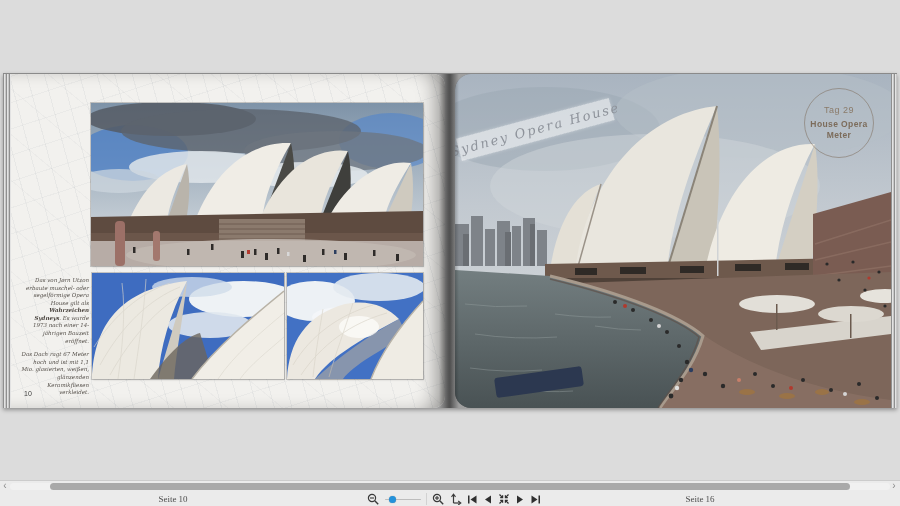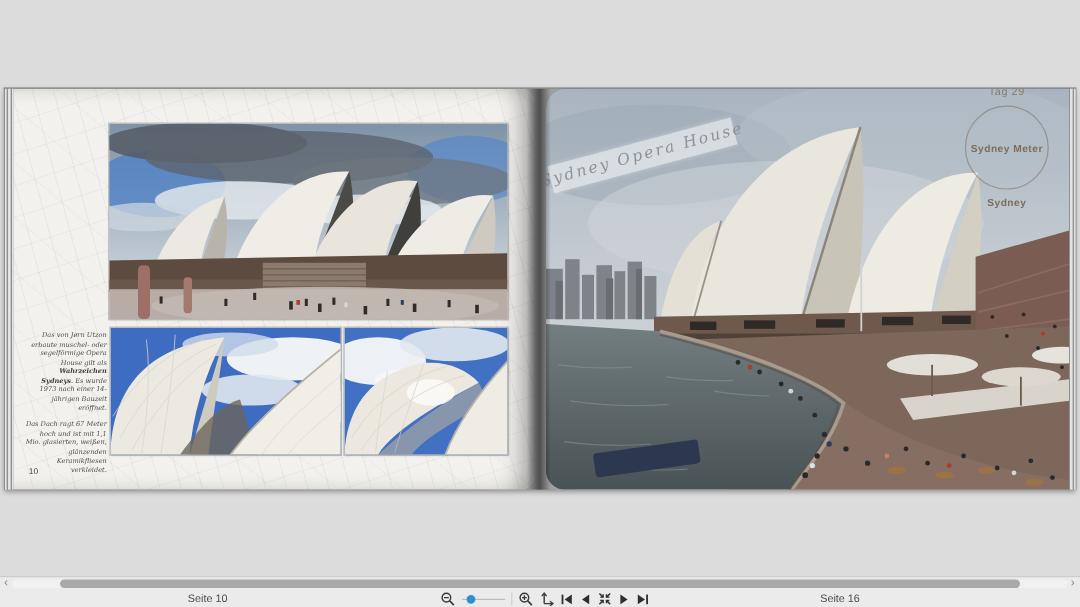--- a/index.html
+++ b/index.html
@@ -72,41 +72,40 @@
   }
   .banner span{
     font-family:"DejaVu Serif",serif;font-style:italic;
     font-size:13px;letter-spacing:2px;color:#8e939b;white-space:nowrap;
   }
   .badge{
     position:absolute;left:349px;top:14px;width:68px;height:68px;border-radius:50%;
     border:1.5px solid rgba(125,110,92,.55);
     display:flex;flex-direction:column;align-items:center;justify-content:center;
     text-align:center;
-    gap:34px;
   }
   .badge .day{font-size:9px;color:#8b7b6a;margin-bottom:4px;letter-spacing:.5px;}
   .badge .title{font-size:8.5px;font-weight:bold;color:#7c6c5b;line-height:1.25;letter-spacing:.4px;}
   
   .statusbar{
     position:absolute;left:0;top:480px;width:900px;height:26px;
     background:#ebebeb;border-top:1px solid #cccccc;
   }
   .scroll-row{position:absolute;left:0;top:1px;width:900px;height:9px;}
   .scroll-track{position:absolute;left:10px;top:1px;width:880px;height:7px;background:#f1f1f1;border-radius:4px;}
   .scroll-thumb{position:absolute;left:50px;top:1px;width:800px;height:7px;background:#a9a9a9;border-radius:4px;}
   .scroll-arrow{
     position:absolute;top:-2px;font-size:10px;color:#8a8a8a;width:10px;text-align:center;
     font-family:"Liberation Sans",sans-serif;line-height:12px;user-select:none;
   }
   .scroll-arrow.left{left:0;}
   .scroll-arrow.right{left:889px;}
   .page-label{
     position:absolute;top:13px;width:110px;text-align:center;
-    font-size:9px;color:#4c4c4c;
+    font-size:9px;color:#4c4c4c;font-family:Liberation Serif, serif;
   }
   .label-left{left:118px;}
   .label-right{left:645px;}
   .controls{
     position:absolute;left:367px;top:10px;height:16px;
     display:flex;align-items:center;gap:5px;
   }
   .ctl{display:flex;align-items:center;justify-content:center;height:14px;cursor:pointer;}
   .slider{position:relative;width:36px;height:14px;}
   .slider-track{position:absolute;left:0;top:6.5px;width:36px;height:1.5px;background:#bdbdbd;border-radius:1px;}
@@ -345,22 +344,22 @@
           <circle cx="414" cy="204" r="1.6" fill="#b03a2e"></circle>
       </g>
     </svg>
 
     <div class="banner">
       <span>Sydney Opera House</span>
     </div>
 
     <div class="badge">
       <div class="day">Tag 29</div>
-      <div class="title">Sydney  Meter</div>
-      <div class="title">Sydney</div>
+      <div class="title">House  Opera</div>
+      <div class="title">Meter</div>
     </div>
   </div>
 
   <div class="spine"></div>
 </div>
 
 <div class="statusbar">
 
   <div class="scroll-row">
     <div class="scroll-arrow left">‹</div>

